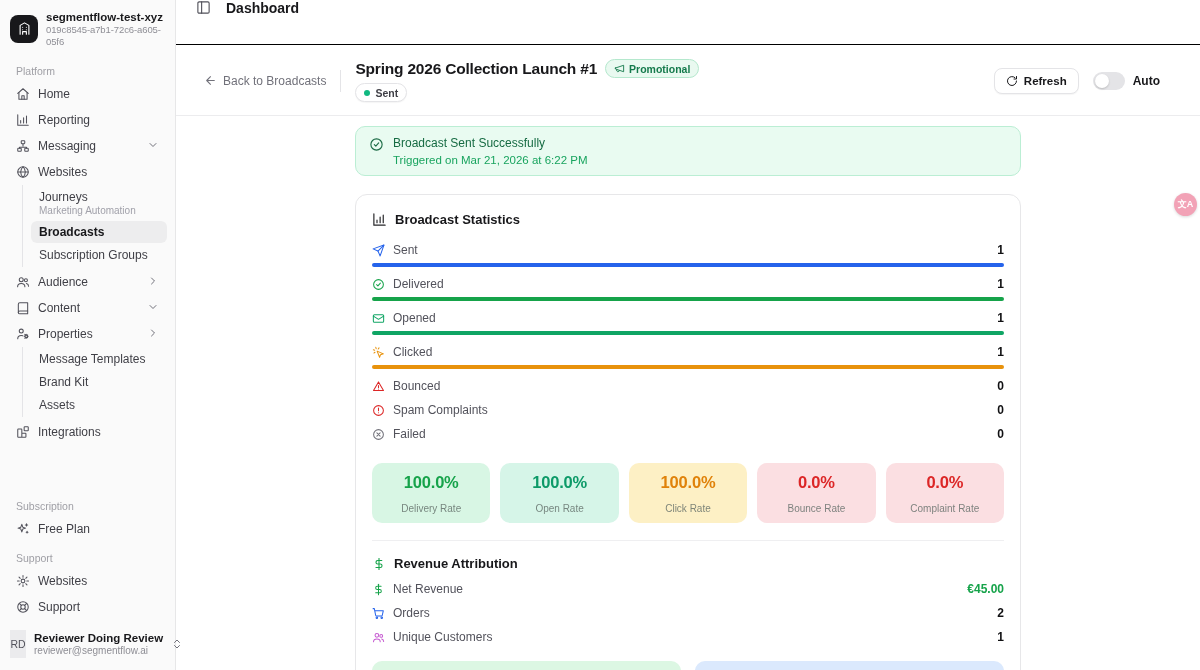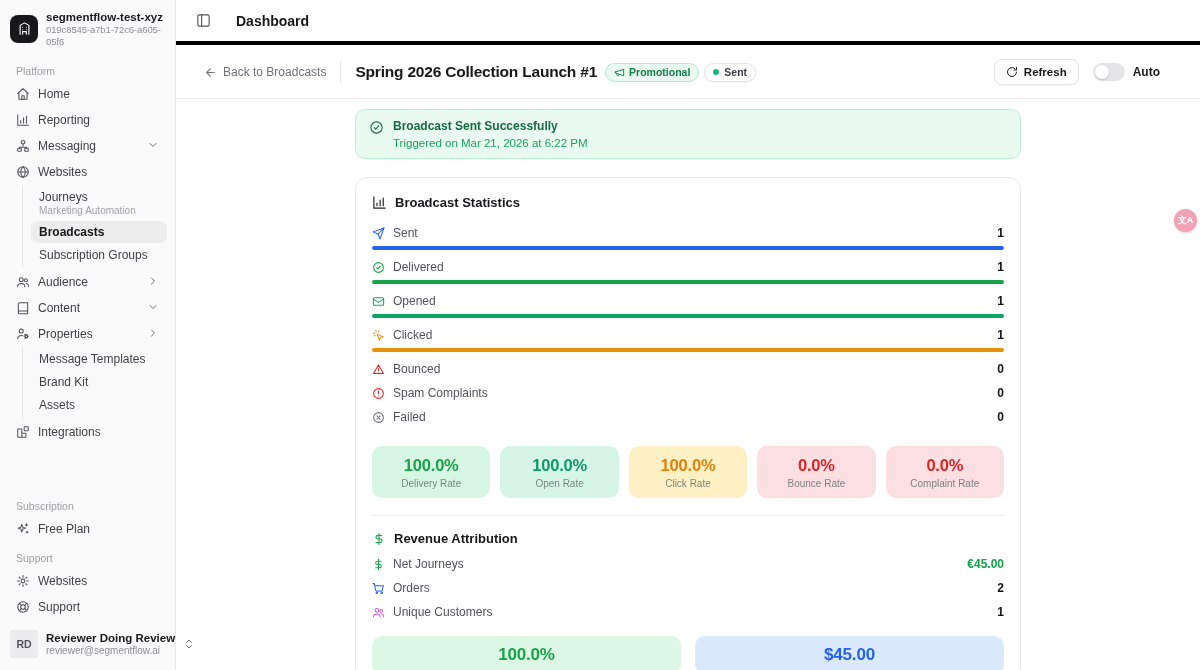--- a/index.html
+++ b/index.html
@@ -21,38 +21,38 @@
   .nav-item .ico { color:#52525b; display:flex; flex:none; }
   .nav-item .lbl { flex:1; white-space:nowrap; }
   .nav-item .chev { color:#71717a; display:flex; }
   .subtree { margin:0 8px 2px 22px; border-left:1px solid #e4e4e7; padding-left:2px; }
   .sub-item { display:flex; flex-direction:column; justify-content:center; padding:4px 8px;
     margin:1px 0 1px 6px; border-radius:6px; font-size:12px; color:#3f3f46; cursor:pointer; }
   .sub-item.active { background:#ededee; font-weight:700; color:#18181b; }
   .sub-sub { font-size:10px; color:#a1a1aa; margin-top:1px; }
   .spacer { flex:1; }
   .user-row { display:flex; align-items:center; gap:8px; padding:10px 10px 12px 10px; cursor:pointer; }
-  .user-avatar { width:28px; height:28px; border-radius:0; background:#ebebed; color:#52525b;
-    font-size:10.5px; font-weight:700; display:flex; align-items:center; justify-content:center; flex:none; }
+  .user-avatar { width:16px; height:28px; border-radius:0; background:#ebebed; color:#52525b;
+    font-size:10.5px; font-weight:400; display:flex; align-items:center; justify-content:center; flex:none; }
   .user-name { font-size:11.5px; font-weight:700; color:#18181b; line-height:1.25; white-space:nowrap; }
   .user-email { font-size:10px; color:#8e8e95; line-height:1.2; }
   .user-chev { margin-left:auto; color:#71717a; display:flex; }
 
   
   .main { flex:1; display:flex; flex-direction:column; height:670px; position:relative; }
-  .topbar { height:45px; border-bottom:4px solid #000000; display:flex; align-items:center;
-    gap:25px; padding:0 20px; flex:none; }
+  .topbar { height:45px; border-bottom:1px solid #000000; display:flex; 
+    gap:15px; padding:0 20px; flex:none; }
   .topbar .ico { color:#52525b; display:flex; cursor:pointer; }
   .topbar-title { font-size:14px; font-weight:700; }
 
   .page-head { display:flex; align-items:center; padding:14px 40px 13px 28px;
     border-bottom:1px solid #ececee; flex:none; }
   .back-link { display:flex; align-items:center; gap:6px; font-size:12px; color:#71717a; cursor:pointer; }
   .vdivider { width:1px; height:22px; background:#e4e4e7; margin:0 14px; }
-  .title-block { display:flex; flex-direction:row; gap:5px; }
+  .title-block { display:flex; flex-direction:column; gap:5px; }
   .title-row { display:flex; align-items:center; gap:8px; }
   .page-title { font-size:15.5px; font-weight:700; letter-spacing:-0.2px; }
   .promo-badge { display:flex; align-items:center; gap:4px; font-size:10.5px; font-weight:700;
     color:#157a4c; background:#e9f9f0; border:1px solid #b4e8cd; border-radius:999px;
     padding:2.5px 8px; cursor:default; }
   .sent-pill { display:inline-flex; align-items:center; gap:5px; font-size:10.5px; font-weight:600;
     color:#3f3f46; background:#fff; border:1px solid #e4e4e7; border-radius:999px;
     padding:2.5px 8px; width:max-content; box-shadow:0 1px 1px rgba(0,0,0,.04); }
   .sent-dot { width:6px; height:6px; border-radius:50%; background:#10b981; }
   .head-right { margin-left:auto; display:flex; align-items:center; gap:14px; }
@@ -64,51 +64,51 @@
   .toggle-knob { width:14px; height:14px; border-radius:50%; background:#fff; position:absolute;
     top:2px; left:2px; box-shadow:0 1px 2px rgba(0,0,0,.18); }
   .toggle-label { font-size:12px; font-weight:700; }
 
   .scroll { flex:1; overflow:hidden; padding-top:10px; }
   .col { width:666px; margin:0 auto; }
 
   .banner { background:#e9fbf1; border:1px solid #bbeed4; border-radius:10px;
     padding:9px 13px; display:flex; gap:9px; }
   .banner .ico { color:#1c6b46; margin-top:1px; display:flex; }
-  .banner-title { font-size:12px; font-weight:700; color:#166b43; }
+  .banner-title { font-size:12px; font-weight:400; color:#166b43; }
   .banner-sub { font-size:11.5px; color:#19a45f; margin-top:4px; }
 
   .card { background:#fff; border:1px solid #e7e7e9; border-radius:12px; margin-top:18px;
     padding:17px 16px 24px 16px; }
   .card-head { display:flex; align-items:center; gap:8px; margin-bottom:10px; }
   .card-head .ico { color:#27272a; display:flex; }
   .card-title { font-size:13px; font-weight:700; }
 
   .stat-row { display:flex; align-items:center; gap:8px; padding:6px 0 4px 0; }
   .stat-row .ico { display:flex; flex:none; }
   .stat-label { font-size:12px; color:#52525b; flex:1; }
   .stat-value { font-size:12px; font-weight:700; color:#111113; }
   .bar { height:4px; border-radius:999px; margin:2px 0 4px 0; }
 
   .rate-grid { display:grid; grid-template-columns:repeat(5,1fr); gap:10px; margin-top:18px; }
   .rate-card { border-radius:10px; padding:10px 4px 9px 4px; text-align:center; }
   .rate-value { font-size:16.5px; font-weight:800; letter-spacing:-0.2px; }
-  .rate-label { font-size:10px; color:#5f6b66; margin-top:3px; opacity:.8; }
+  .rate-label { font-size:10px; color:#5f6b66; margin-top:11px; opacity:.8; }
 
   .divider { height:1px; background:#efeff1; margin:17px 0 15px 0; }
 
   .rev-row { display:flex; align-items:center; gap:8px; padding:5px 0; }
   .rev-label { font-size:12px; color:#52525b; flex:1; }
   .rev-value { font-size:12px; font-weight:700; }
 
   .big-grid { display:grid; grid-template-columns:1fr 1fr; gap:14px; margin-top:12px; }
   .big-card { border-radius:10px; padding:9px 4px 9px 4px; text-align:center; }
   .big-value { font-size:17px; font-weight:800; letter-spacing:-0.2px; }
 
-  .float-translate { position:absolute; right:3px; top:209px; width:23px; height:23px;
+  .float-translate { position:absolute; right:3px; top:193px; width:23px; height:23px;
     border-radius:50%; background:#f2a2b6; color:#fff; display:flex; align-items:center;
     justify-content:center; font-size:9px; font-weight:700; cursor:pointer;
     box-shadow:0 1px 3px rgba(0,0,0,.15); }
 
   svg { display:block; }
 </style>
 </head>
 <body>
 
 <div class="app">
@@ -513,21 +513,21 @@
             <span class="card-title">Revenue Attribution</span>
           </div>
 
           <div class="rev-row">
             <span class="ico" style="color:#16a34a">
                 <svg width="13" height="13" viewBox="0 0 24 24" fill="none" stroke="currentColor" stroke-width="1.9" stroke-linecap="round" stroke-linejoin="round">
                   <path d="M12 2.5v19"></path>
                   <path d="M16.8 6H9.8a3 3 0 0 0 0 6h4.4a3 3 0 0 1 0 6H6.8"></path>
                 </svg>
               </span>
-            <span class="rev-label">Net Journeys</span>
+            <span class="rev-label">Net Revenue</span>
             <span class="rev-value" style="color: rgb(22, 163, 74);">€45.00</span>
           </div>
           <div class="rev-row">
             <span class="ico" style="color:#2563eb">
                 <svg width="13" height="13" viewBox="0 0 24 24" fill="none" stroke="currentColor" stroke-width="1.9" stroke-linecap="round" stroke-linejoin="round">
                   <circle cx="9" cy="20" r="1.4"></circle>
                   <circle cx="18" cy="20" r="1.4"></circle>
                   <path d="M2 3h2.3l2.4 12.2a2 2 0 0 0 2 1.6h8.3a2 2 0 0 0 2-1.6L20.8 7H5"></path>
                 </svg>
               </span>

